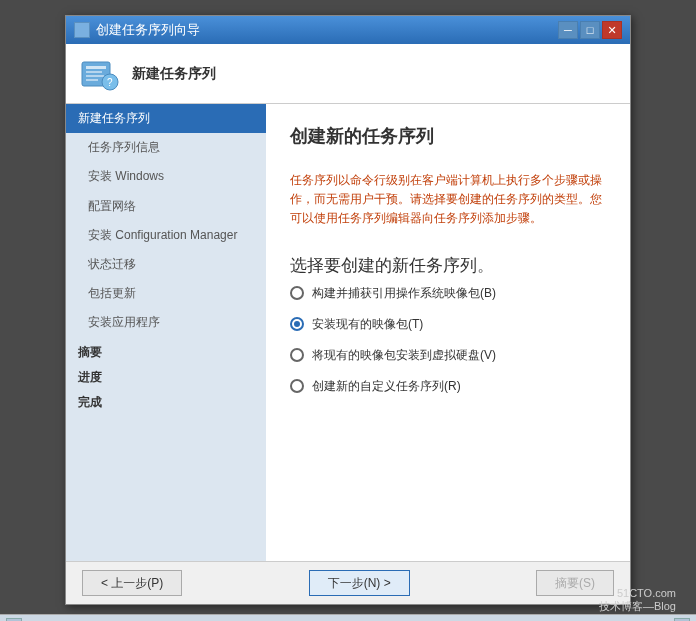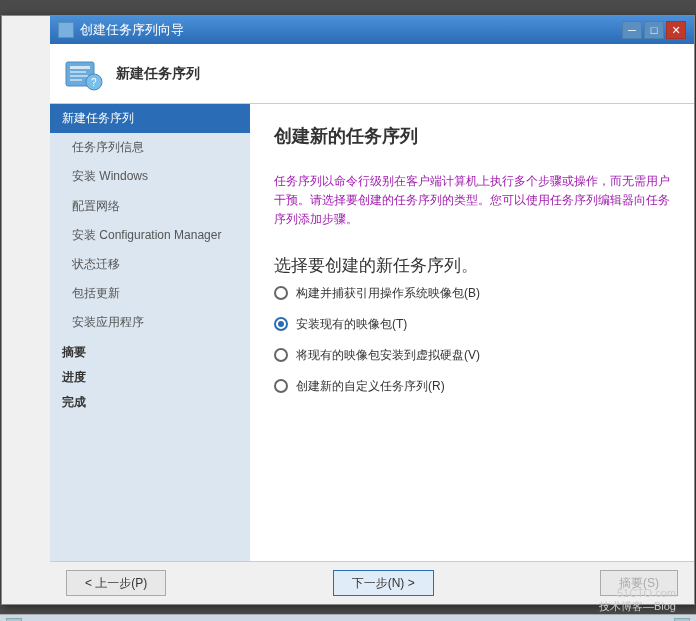--- a/index.html
+++ b/index.html
@@ -5,29 +5,28 @@
     * { box-sizing: border-box; margin: 0; padding: 0; }
     body {
       font-family: "Microsoft YaHei", "SimHei", Arial, sans-serif;
       font-size: 12px;
       background: #4a4a4a;
       width: 696px;
       height: 621px;
       overflow: hidden;
     }
     .window {
-      width: 694px;
+      width: 566px;
       height: 590px;
       margin: 15px auto;
       background: #f0f0f0;
       border: 1px solid #888;
       box-shadow: 2px 2px 8px rgba(0,0,0,0.5);
       display: flex;
       flex-direction: column;
-      padding-left: 48px;
     }
     .title-bar {
       background: linear-gradient(to bottom, #4a90d9, #2a6cb5);
       color: white;
       height: 28px;
       display: flex;
       align-items: center;
       justify-content: space-between;
       padding: 0 8px;
       flex-shrink: 0;
@@ -125,24 +124,25 @@
     }
     .page-title {
       font-size: 18px;
       font-weight: bold;
       color: #333;
       margin-bottom: 16px;
       padding-bottom: 8px;
     }
     .description-text {
       font-size: 12px;
-      color: #a21caf;
+      color: #c2410c;
       line-height: 1.6;
       margin-bottom: 24px;
       max-width: 420px;
+      font-family: Liberation Mono, monospace;
     }
     .radio-group {
       margin-top: 8px;
     }
     .radio-group-label {
       font-size: 17px;
       color: #333;
       margin-bottom: 8px;
     }
     .radio-option {

